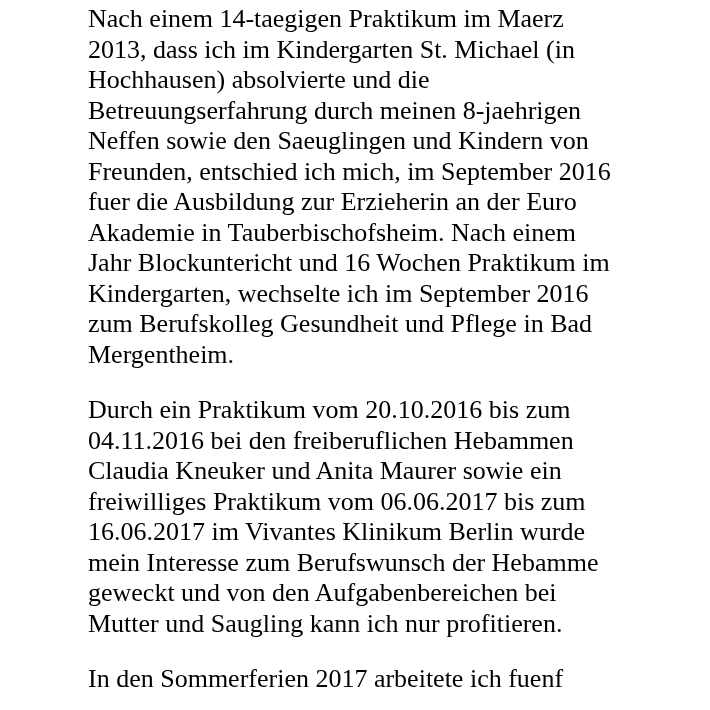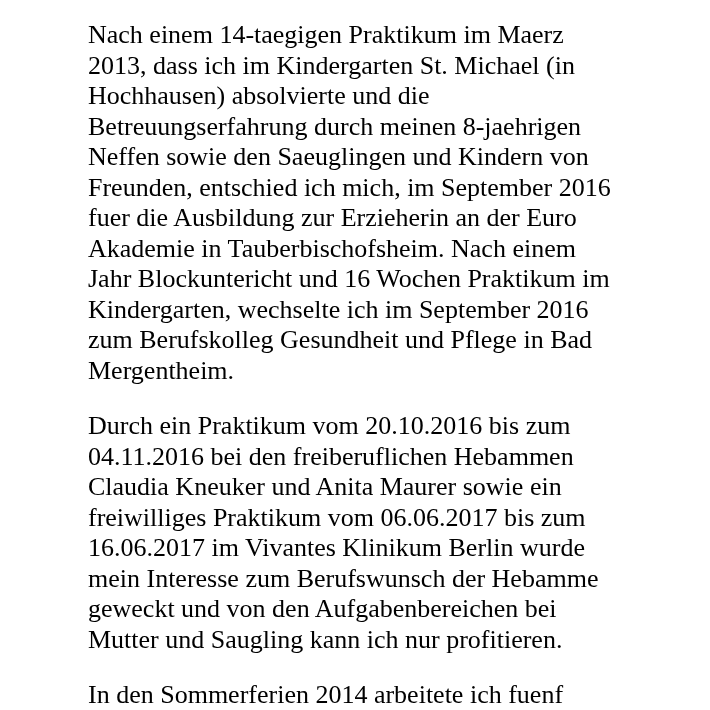--- a/index.html
+++ b/index.html
@@ -10,21 +10,21 @@
   .page {
     position: relative;
     width: 710px;
     height: 710px;
     background: #ffffff;
     overflow: hidden;
   }
   .doc {
     position: absolute;
     left: 88px;
-    top: 20px;
+    top: 4px;
     width: 575px;
     font-family: "Liberation Serif", "DejaVu Serif", serif;
     font-size: 26px;
     line-height: 30.5px;
     color: #000000;
   }
   .para {
     margin: 0 0 25px 0;
     white-space: nowrap;
   }
@@ -32,15 +32,15 @@
     margin-bottom: 0;
   }
 </style>
 </head>
 <body>
 
 <div class="page">
   <div class="doc">
       <p class="para"><span>Nach einem 14-taegigen Praktikum im Maerz</span><br><span>2013, dass ich im Kindergarten St. Michael (in</span><br><span>Hochhausen) absolvierte und die</span><br><span>Betreuungserfahrung durch meinen 8-jaehrigen</span><br><span>Neffen sowie den Saeuglingen und Kindern von</span><br><span>Freunden, entschied ich mich, im September 2016</span><br><span>fuer die Ausbildung zur Erzieherin an der Euro</span><br><span>Akademie in Tauberbischofsheim. Nach einem</span><br><span>Jahr Blockuntericht und 16 Wochen Praktikum im</span><br><span>Kindergarten, wechselte ich im September 2016</span><br><span>zum Berufskolleg Gesundheit und Pflege in Bad</span><br><span>Mergentheim.</span></p>
       <p class="para"><span>Durch ein Praktikum vom 20.10.2016 bis zum</span><br><span>04.11.2016 bei den freiberuflichen Hebammen</span><br><span>Claudia Kneuker und Anita Maurer sowie ein</span><br><span>freiwilliges Praktikum vom 06.06.2017 bis zum</span><br><span>16.06.2017 im Vivantes Klinikum Berlin wurde</span><br><span>mein Interesse zum Berufswunsch der Hebamme</span><br><span>geweckt und von den Aufgabenbereichen bei</span><br><span>Mutter und Saugling kann ich nur profitieren.</span></p>
-      <p class="para"><span>In den Sommerferien 2014 arbeitete ich fuenf</span></p>
+      <p class="para"><span>In den Sommerferien 2017 arbeitete ich fuenf</span></p>
     </div>
 </div>
 
 </body></html>

